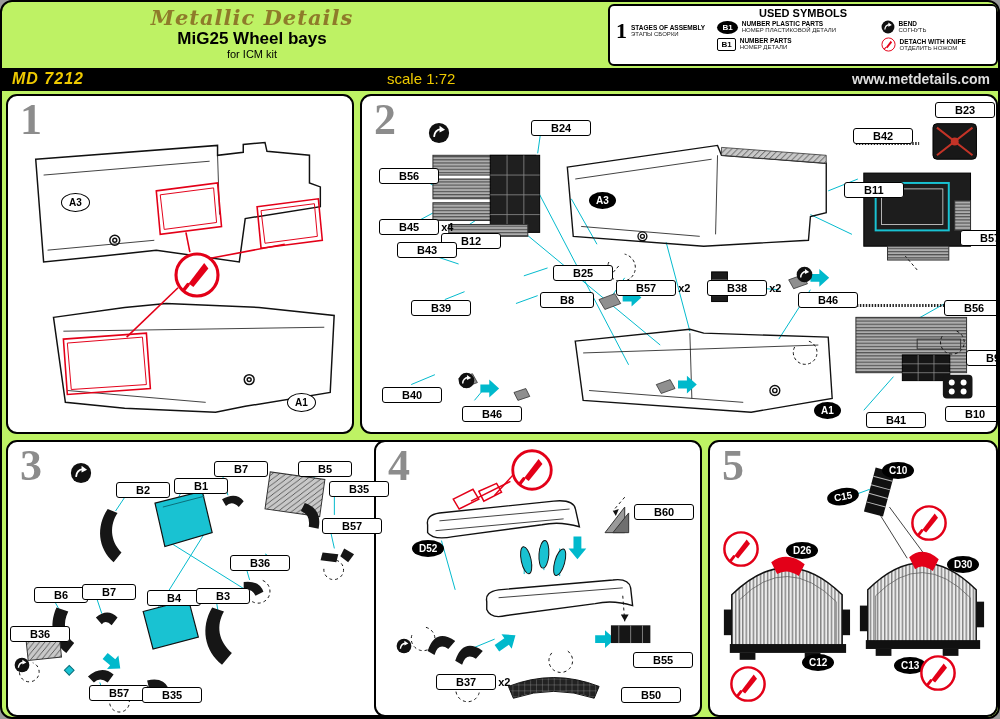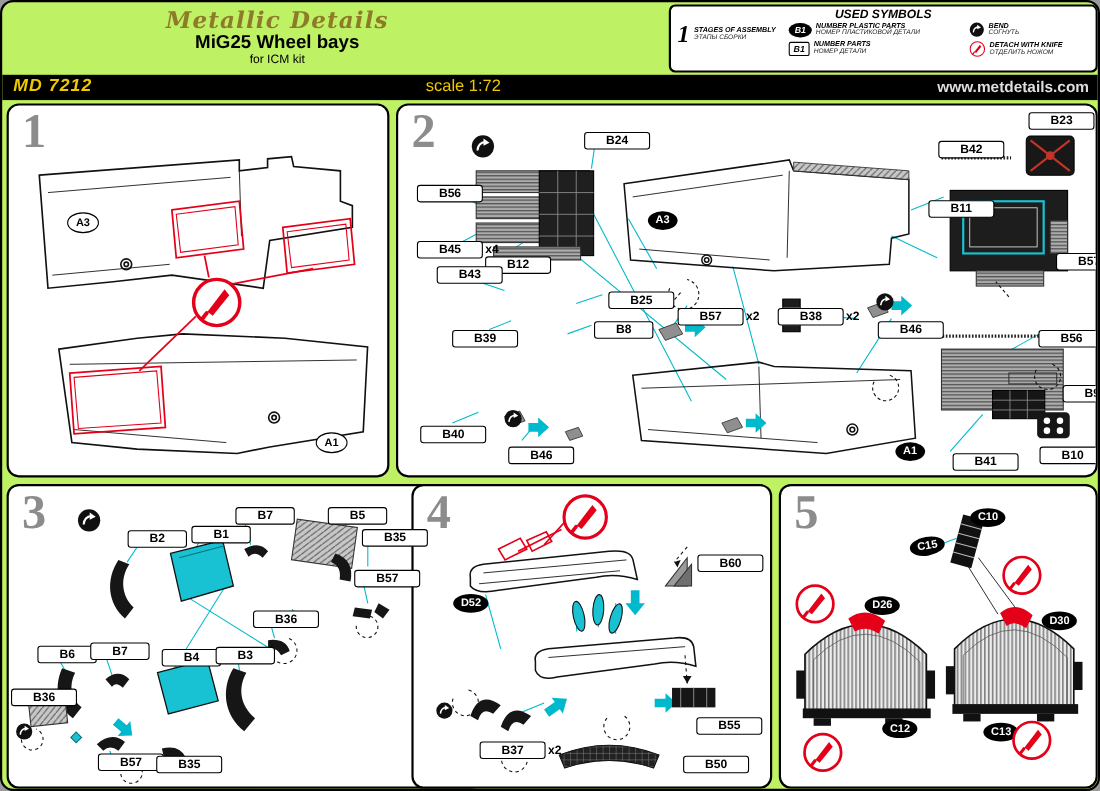--- a/index.html
+++ b/index.html
@@ -6,21 +6,21 @@
   .page{position:relative;width:1000px;height:719px;background:#bef264;border:2px solid #000;
         border-radius:12px;box-sizing:border-box;overflow:hidden;
         font-family:"Liberation Sans",sans-serif;color:#000;}
   
   .brand{position:absolute;left:140px;top:3px;width:220px;text-align:center;}
   .brand-script{font-family:"DejaVu Serif",serif;font-style:italic;font-weight:bold;
                 font-size:21px;color:#8e7b2a;letter-spacing:1px;}
   .brand-title{font-size:17px;font-weight:bold;line-height:18px;}
   .brand-sub{font-size:11px;line-height:12px;}
   .legendbox{position:absolute;left:606px;top:2px;width:390px;height:62px;border:2px solid #000;
-             border-radius:6px;box-sizing:border-box;background:#fff;font-style:italic;}
+             border-radius:6px;box-sizing:border-box;background:#fff;}
   .lg-title{text-align:center;font-weight:bold;font-size:11px;margin-top:1px;}
   .lg-grid{display:flex;padding:1px 4px 0 6px;gap:6px;}
   .lg-col{display:flex;flex-direction:column;gap:3px;}
   .lg-item{display:flex;align-items:center;gap:4px;}
   .lg-txt{display:flex;flex-direction:column;}
   .lg-en{font-size:6.5px;line-height:7px;font-weight:bold;}
   .lg-ru{font-size:6px;line-height:7px;color:#222;}
   .lg-num{font-weight:bold;font-size:22px;line-height:22px;font-family:"Liberation Serif",serif;}
   .lg-oval{background:#000;color:#fff;font-weight:bold;font-size:8px;border-radius:50%;padding:2px 5px;}
   .lg-box{background:#fff;border:1.2px solid #000;border-radius:2px;font-weight:bold;font-size:8px;padding:1px 3px;}

